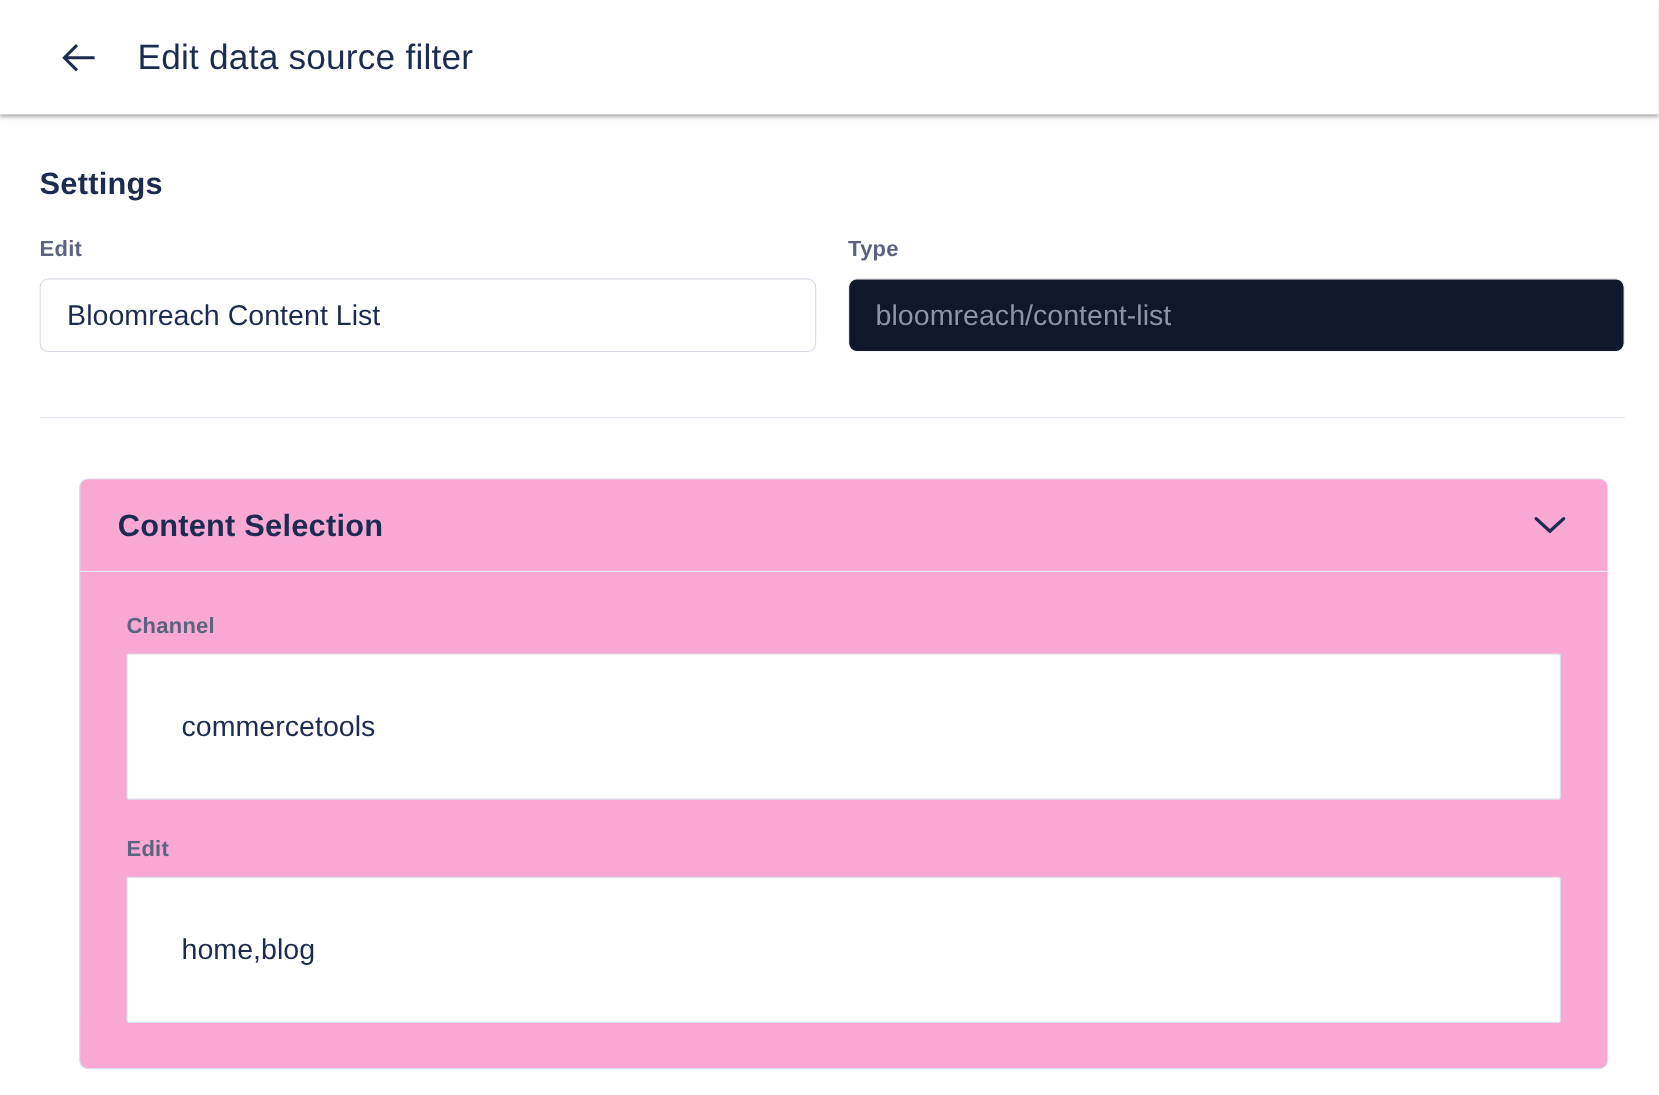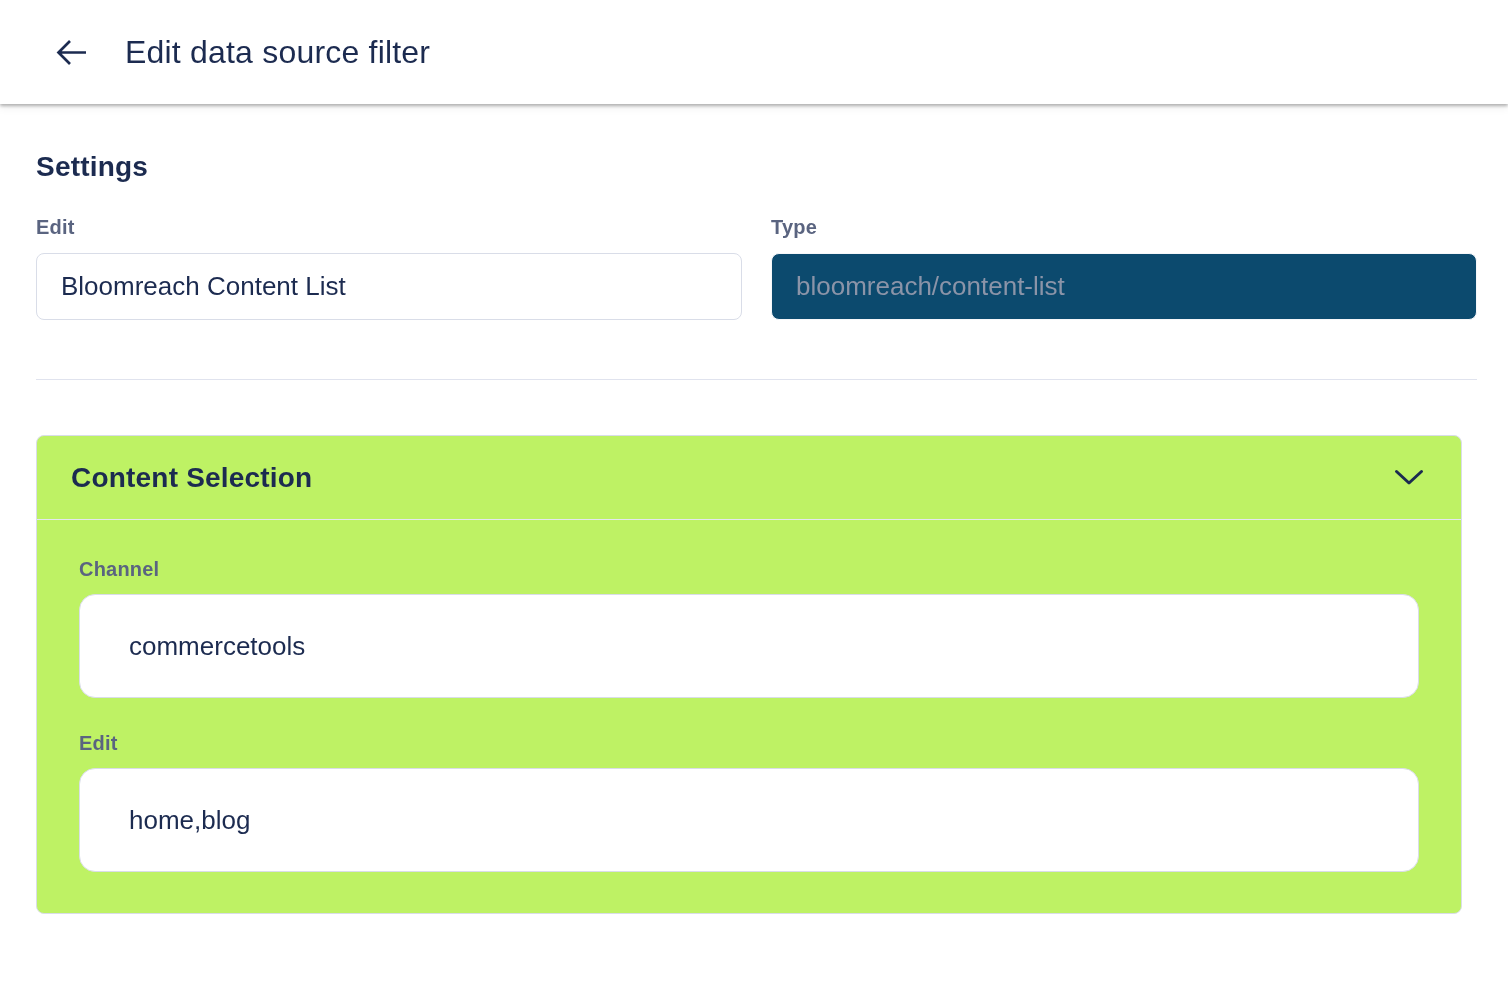--- a/index.html
+++ b/index.html
@@ -73,38 +73,39 @@
     border: 1px solid #d9dde8;
     border-radius: 8px;
     background: #ffffff;
     font-family: "Liberation Sans", sans-serif;
     font-size: 26px;
     color: #1c2b50;
     padding: 0 24px;
     outline: none;
   }
   .text-input:disabled {
-    background: #0c4a6e;
+    background: #0f172a;
     border-color: #f6f7fa;
     color: #8b94a8;
   }
 
   .divider {
     border: none;
     border-top: 1px solid #e0e3ee;
     margin-top: 59px;
   }
 
   
   .card {
     margin-top: 55px;
     margin-right: 15px;
     border: 1px solid #d9dde8;
     border-radius: 8px;
-    background: #bef264;
+    background: #f9a8d4;
+    margin-left: 36px;
   }
   .card-header {
     height: 84px;
     display: flex;
     align-items: center;
     justify-content: space-between;
     padding: 0 30px 0 34px;
     border-bottom: 1px solid #e4e7ef;
   }
   .card-title {
@@ -124,23 +125,23 @@
     justify-content: center;
     padding: 0;
   }
   .card-body {
     padding: 38px 42px 41px 42px;
   }
   .card-field + .card-field { margin-top: 34px; }
   .card-field .field-label { margin-bottom: 13px; }
   .big-input {
     width: 100%;
-    height: 104px;
+    height: 133px;
     border: 1px solid #d9dde8;
-    border-radius: 16px;
+    border-radius: 2px;
     background: #ffffff;
     font-family: "Liberation Sans", sans-serif;
     font-size: 26px;
     color: #1c2b50;
     padding: 0 24px 0 49px;
     outline: none;
   }
 </style>
 </head>
 <body>

